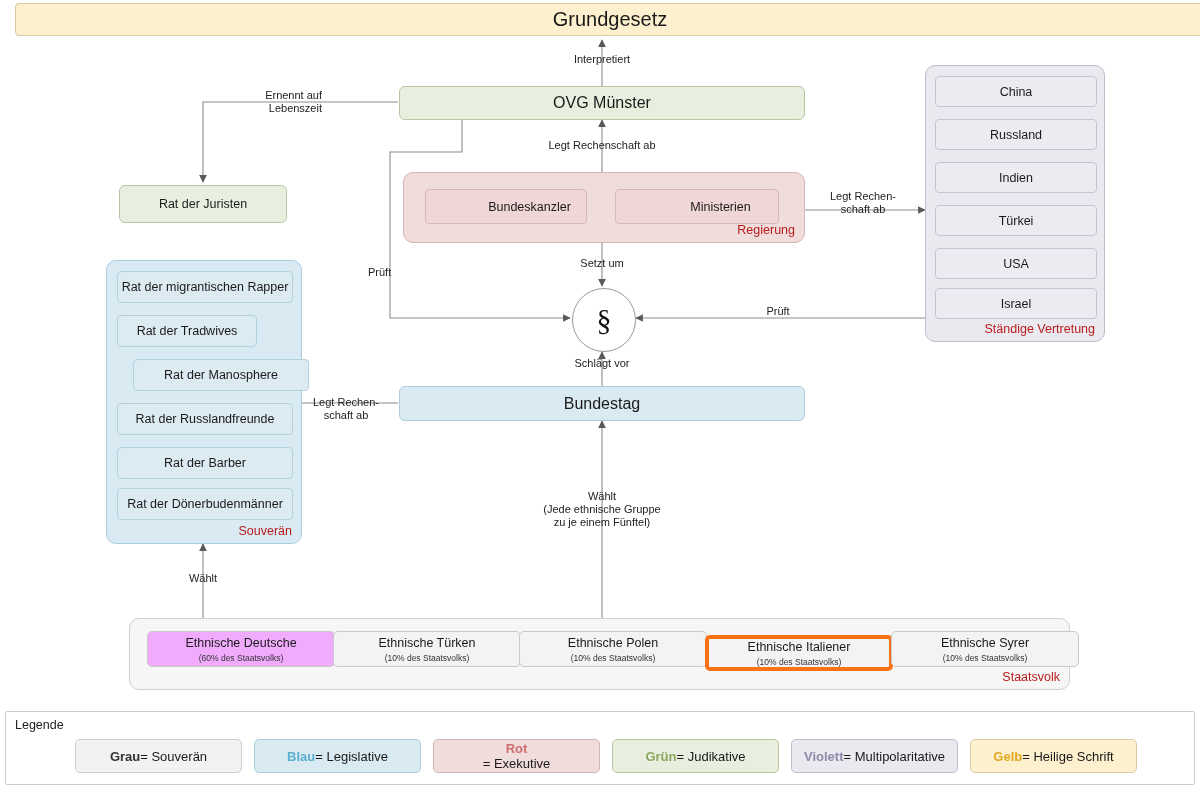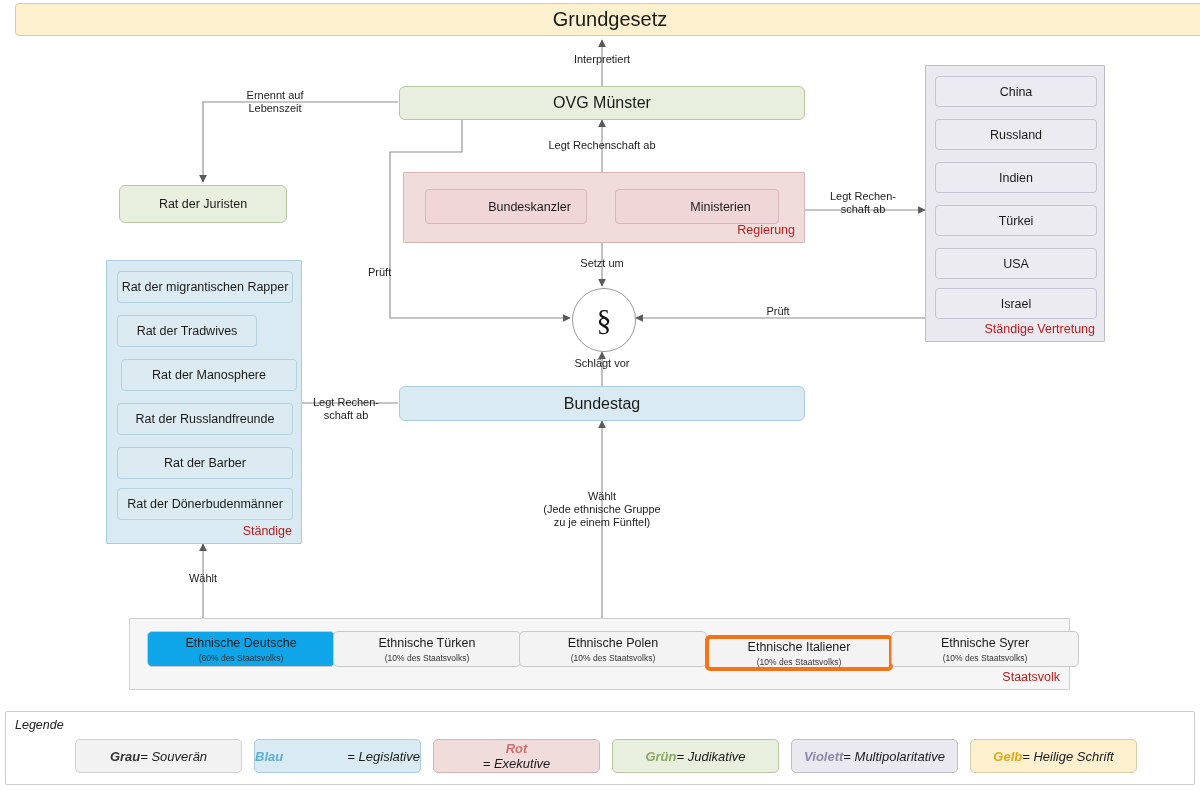--- a/index.html
+++ b/index.html
@@ -21,32 +21,32 @@
   .c-red   {background:#f1dcdc;border:1px solid #d6b5b5;padding-left:47px;}
   .c-blue  {background:#daeaf2;border:1px solid #a9cddd;}
   .c-violet{background:#eae9f0;border:1px solid #bfbdcd;}
   .c-grey  {background:#f2f2f2;border:1px solid #c8c8c8;}
   .c-greyl {background:#f6f6f6;border:1px solid #cfcfcf;}
 
   .r4{border-radius:4px;}
   .r6{border-radius:6px;}
 
   
-  .group{position:absolute;box-sizing:border-box;border-radius:1px;}
+  .group{position:absolute;box-sizing:border-box;border-radius:10px;}
   .group-caption{position:absolute;right:9px;bottom:5px;font-size:12.5px;color:#b91c1c;}
 
   .title-big{font-size:20px;}
   .title-mid{font-size:16px;}
   .title-sm{font-size:12.5px;}
 
   .chip{position:absolute;box-sizing:border-box;display:flex;flex-direction:column;align-items:center;justify-content:center;border-radius:5px;}
   .chip .sub{font-size:8.5px;color:#333;margin-top:3px;}
 
   
-  #legend{position:absolute;left:5px;top:711px;width:1190px;height:74px;border:1px solid #cdcdcd;background:#fff;border-radius:2px;box-sizing:border-box;font-style:italic;}
+  #legend{position:absolute;left:5px;top:711px;width:1190px;height:74px;border:1px solid #cdcdcd;background:#fff;border-radius:2px;box-sizing:border-box;}
   #legend .legend-title{position:absolute;left:9px;top:6px;font-size:12.5px;color:#222;}
   .legend-chip{position:absolute;top:27px;height:34px;box-sizing:border-box;display:flex;align-items:center;justify-content:center;border-radius:5px;font-size:13px;}
   .legend-chip b{font-weight:bold;}
 
   
   #para{position:absolute;left:572px;top:288px;width:62px;height:62px;border-radius:50%;background:#ffffff;border:1px solid #9a9a9a;display:flex;align-items:center;justify-content:center;font-size:30px;font-family:"Liberation Serif", serif;color:#111;}
 
   
   .elabel{position:absolute;font-size:11px;line-height:13px;color:#222;text-align:center;white-space:pre;}
 
@@ -133,45 +133,45 @@
     <div class="group-caption">Ständige Vertretung</div>
   </div>
 
   <div class="group c-blue" style="left:106px;top:260px;width:196px;height:284px;">
     <div class="node c-blue r4 title-sm" style="left:10px;top:10px;width:176px;height:32px;background:#dceaf2;border:1px solid #b2d2e0;">
       <span>Rat der migrantischen Rapper</span>
     </div>
     <div class="node c-blue r4 title-sm" style="left:10px;top:54px;width:140px;height:32px;background:#dceaf2;border:1px solid #b2d2e0;">
       <span>Rat der Tradwives</span>
     </div>
-    <div class="node c-blue r4 title-sm" style="left:14px;top:98px;width:176px;height:32px;background:#dceaf2;border:1px solid #b2d2e0;">
+    <div class="node c-blue r4 title-sm" style="left:26px;top:98px;width:176px;height:32px;background:#dceaf2;border:1px solid #b2d2e0;">
       <span>Rat der Manosphere</span>
     </div>
     <div class="node c-blue r4 title-sm" style="left:10px;top:142px;width:176px;height:32px;background:#dceaf2;border:1px solid #b2d2e0;">
       <span>Rat der Russlandfreunde</span>
     </div>
     <div class="node c-blue r4 title-sm" style="left:10px;top:186px;width:176px;height:32px;background:#dceaf2;border:1px solid #b2d2e0;">
       <span>Rat der Barber</span>
     </div>
     <div class="node c-blue r4 title-sm" style="left:10px;top:227px;width:176px;height:32px;background:#dceaf2;border:1px solid #b2d2e0;">
       <span>Rat der Dönerbudenmänner</span>
     </div>
-    <div class="group-caption">Ständige</div>
+    <div class="group-caption">Souverän</div>
   </div>
 
   <div class="node c-blue r6 title-mid" style="left:399px;top:386px;width:406px;height:35px;">
     <span>Bundestag</span>
   </div>
 
   <div id="para">
     <span>§</span>
   </div>
 
   <div class="group c-greyl" style="left:129px;top:618px;width:941px;height:72px;">
-    <div class="chip c-grey" style="left:17px;top:12px;width:188px;height:36px;background:#0ea5e9;border:1px solid #c9c9c9;">
+    <div class="chip c-grey" style="left:17px;top:12px;width:188px;height:36px;background:#f0abfc;border:1px solid #c9c9c9;">
       <span class="title-sm">Ethnische Deutsche</span>
       <span class="sub">(60% des Staatsvolks)</span>
     </div>
     <div class="chip c-grey" style="left:203px;top:12px;width:188px;height:36px;background:#f3f3f3;border:1px solid #c9c9c9;">
       <span class="title-sm">Ethnische Türken</span>
       <span class="sub">(10% des Staatsvolks)</span>
     </div>
     <div class="chip c-grey" style="left:389px;top:12px;width:188px;height:36px;background:#f3f3f3;border:1px solid #c9c9c9;">
       <span class="title-sm">Ethnische Polen</span>
       <span class="sub">(10% des Staatsvolks)</span>
@@ -182,21 +182,21 @@
     </div>
     <div class="chip c-grey" style="left:761px;top:12px;width:188px;height:36px;background:#f3f3f3;border:1px solid #c9c9c9;">
       <span class="title-sm">Ethnische Syrer</span>
       <span class="sub">(10% des Staatsvolks)</span>
     </div>
     <div class="group-caption">Staatsvolk</div>
   </div>
 
   <div class="elabel" style="left:552px;top:53px;width:100px;">Interpretiert</div>
 
-  <div class="elabel" style="left:220px;top:89px;width:110px;">Ernennt auf
+  <div class="elabel" style="left:212px;top:89px;width:110px;text-align:right;">Ernennt auf
 Lebenszeit</div>
 
   <div class="elabel" style="left:522px;top:139px;width:160px;">Legt Rechenschaft ab</div>
 
   <div class="elabel" style="left:820px;top:190px;width:86px;">Legt Rechen-
 schaft ab</div>
 
   <div class="elabel" style="left:562px;top:257px;width:80px;">Setzt um</div>
 
   <div class="elabel" style="left:368px;top:266px;width:44px;text-align:left;">Prüft</div>
@@ -215,21 +215,21 @@
   <div class="elabel" style="left:168px;top:572px;width:70px;">Wählt</div>
 
   <div id="legend">
     <div class="legend-title">Legende</div>
 
     <div class="legend-chip" style="left:69px;width:167px;background:#f2f2f2;border:1px solid #cfcfcf;">
       <b style="color:#333333;">Grau</b>
         <span> = Souverän</span>
     </div>
 
-    <div class="legend-chip" style="left:248px;width:167px;background:#daeaf2;border:1px solid #a9cddd;justify-content:space-between;">
+    <div class="legend-chip" style="left:248px;width:167px;background:#daeaf2;border:1px solid #a9cddd;">
       <b style="color:#5aaed0;">Blau</b>
         <span> = Legislative</span>
     </div>
 
     <div class="legend-chip" style="left:427px;width:167px;background:#f1dcdc;border:1px solid #d6b5b5;flex-direction:column;">
       <b style="color:#cf6f6f;">Rot</b>
         <span> = Exekutive</span>
     </div>
 
     <div class="legend-chip" style="left:606px;width:167px;background:#e9efdf;border:1px solid #b9c6a2;">

